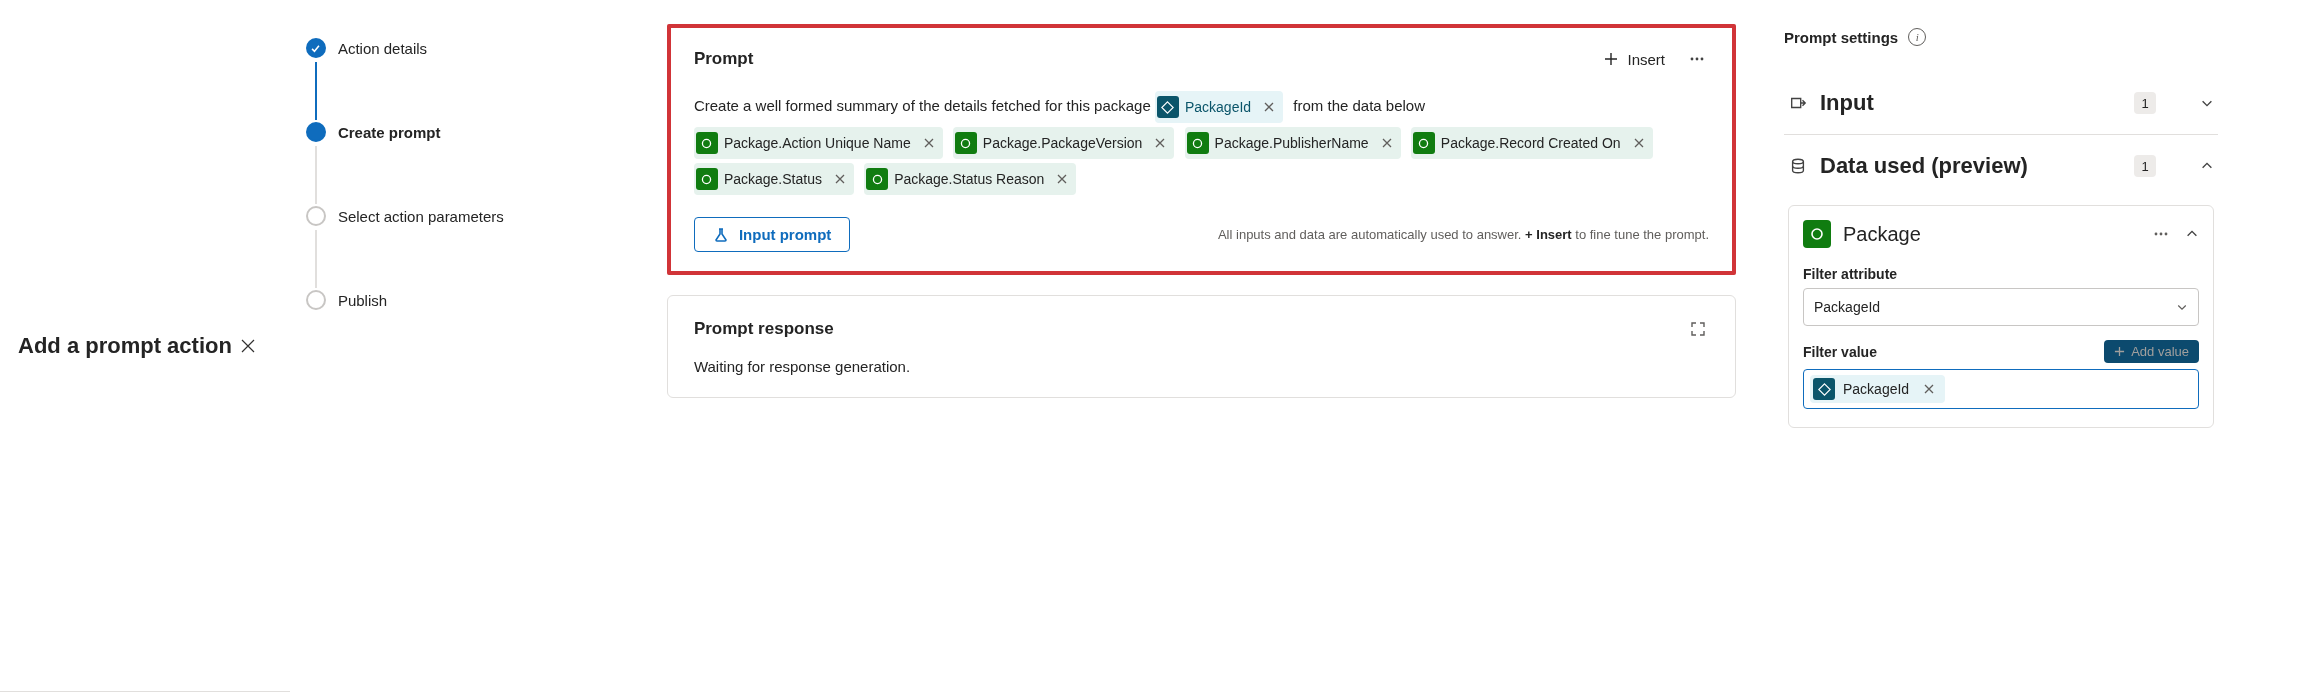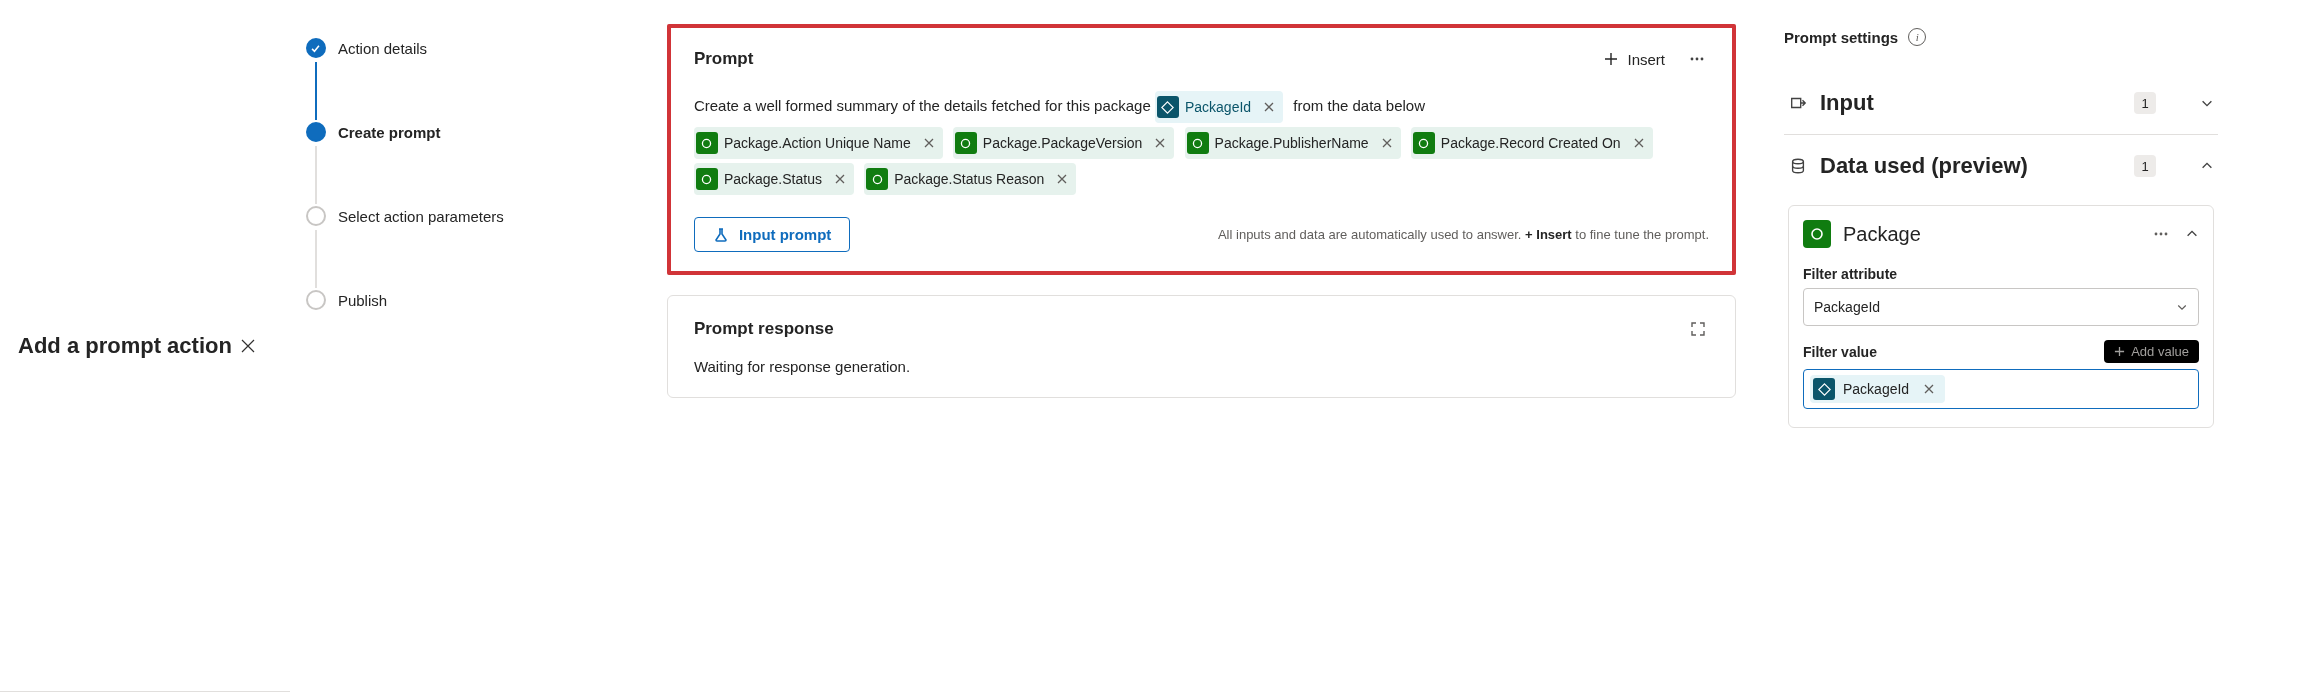--- a/index.html
+++ b/index.html
@@ -352,21 +352,21 @@
   .filter-value-row {
     display: flex;
     align-items: center;
     justify-content: space-between;
     margin-bottom: 6px;
   }
   .add-value-btn {
     display: inline-flex;
     align-items: center;
     gap: 6px;
-    background: #000000;
+    background: #0c4a6e;
     color: #a19f9d;
     border-radius: 4px;
     padding: 4px 10px;
     font-size: 13px;
     cursor: default;
   }
   .pill-box {
     border: 1.5px solid var(--accent);
     border-radius: 4px;
     padding: 4px 6px;

